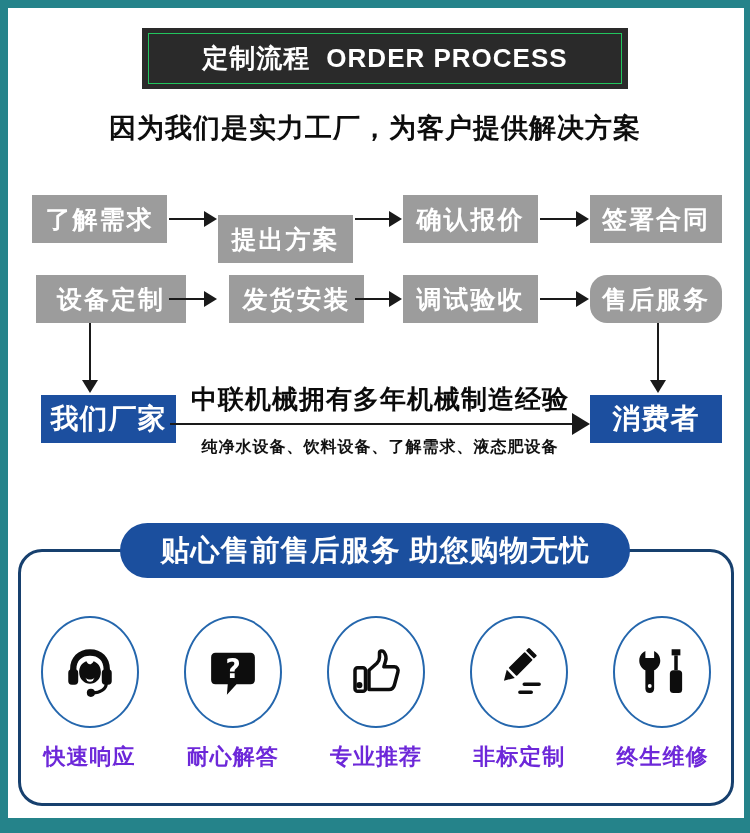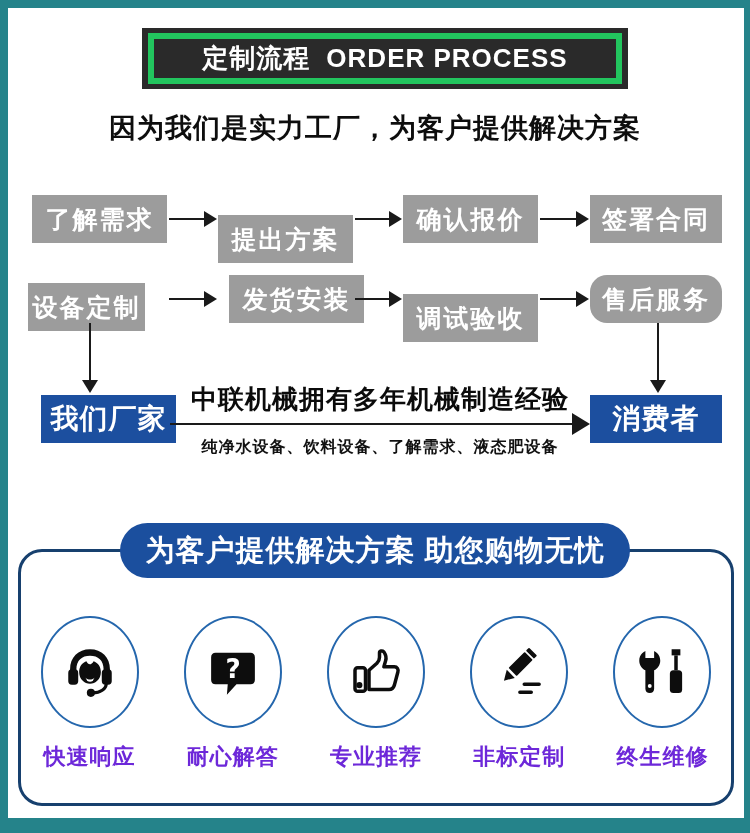--- a/index.html
+++ b/index.html
@@ -7,21 +7,21 @@
   .page{position:relative;width:750px;height:833px;background:#ffffff;overflow:hidden;margin:0 auto;}
   
   .frame{position:absolute;background:#25838a;}
   .frame.top{left:0;top:0;width:750px;height:8px;}
   .frame.left{left:0;top:0;width:8px;height:833px;}
   .frame.right{right:0;top:0;width:6px;height:833px;}
   .frame.bottom{left:0;bottom:0;width:750px;height:15px;}
 
   
   .hdr{position:absolute;left:142px;top:28px;width:486px;height:61px;background:#2a2a2a;}
-  .hdr-inner{position:absolute;left:6px;top:5px;right:6px;bottom:5px;border:6px solid #22c55e;
+  .hdr-inner{position:absolute;left:6px;top:5px;right:6px;bottom:5px;border:1px solid #22c55e;
     display:flex;align-items:center;justify-content:center;gap:16px;}
   .hdr-inner span{color:#ffffff;font-size:26px;font-weight:bold;letter-spacing:1px;}
 
   .headline{position:absolute;left:0;top:110px;width:750px;text-align:center;
     font-size:27px;font-weight:800;color:#0d0d0d;letter-spacing:1px;}
 
   
   .gbox{position:absolute;height:48px;background:#9c9c9c;display:flex;align-items:center;justify-content:center;
     color:#ffffff;font-size:25px;font-weight:bold;letter-spacing:2px;}
   .bluebox{position:absolute;height:48px;background:#1c4f9f;display:flex;align-items:center;justify-content:center;
@@ -83,23 +83,23 @@
     </div>
   <div class="harrow" style="left:355px;top:211px;width:47px;">
       <i class="shaft"></i>
       <i class="head"></i>
     </div>
   <div class="harrow" style="left:540px;top:211px;width:49px;">
       <i class="shaft"></i>
       <i class="head"></i>
     </div>
 
-  <div class="gbox" style="left:28px;top:275px;width:117px;margin-top:8px;">设备定制</div>
+  <div class="gbox" style="left:36px;top:275px;width:150px;">设备定制</div>
   <div class="gbox" style="left:229px;top:275px;width:135px;">发货安装</div>
-  <div class="gbox" style="left:403px;top:275px;width:135px;margin-top:19px;">调试验收</div>
+  <div class="gbox" style="left:403px;top:275px;width:135px;">调试验收</div>
   <div class="gbox" style="left:590px;top:275px;width:132px;border-radius:17px;">售后服务</div>
 
   <div class="harrow" style="left:169px;top:291px;width:48px;">
       <i class="shaft"></i>
       <i class="head"></i>
     </div>
   <div class="harrow" style="left:355px;top:291px;width:47px;">
       <i class="shaft"></i>
       <i class="head"></i>
     </div>
@@ -120,21 +120,21 @@
   <div class="slogan">中联机械拥有多年机械制造经验</div>
   <div class="bluebox" style="left:32px;top:395px;width:135px;margin-left:9px;">我们厂家</div>
   <div class="harrow big" style="left:170px;top:413px;width:420px;">
       <i class="shaft"></i>
       <i class="head"></i>
     </div>
   <div class="bluebox" style="left:590px;top:395px;width:132px;">消费者</div>
   <div class="products">纯净水设备、饮料设备、了解需求、液态肥设备</div>
 
   <div class="panel"></div>
-  <div class="pill">为客户提供解决方案 助您购物无忧</div>
+  <div class="pill">贴心售前售后服务 助您购物无忧</div>
 
   <div class="services">
     <div class="service">
       <div class="circle">
         <span>
           <svg width="58" height="58" viewBox="0 0 64 64" fill="#0d0d0d">
             <path d="M32 7C19 7 10 16 10 29v12h7V29c0-10 6-15 15-15s15 5 15 15v12h7V29C54 16 45 7 32 7z"></path>
             <rect x="8" y="29" width="11" height="17" rx="4"></rect>
             <rect x="45" y="29" width="11" height="17" rx="4"></rect>
             <path d="M36 20c5 2 8 6 8 12 0 8-6 13-12 13s-12-5-12-13c0-6 3-10 8-12 2 4 5 5 8 0z"></path>

